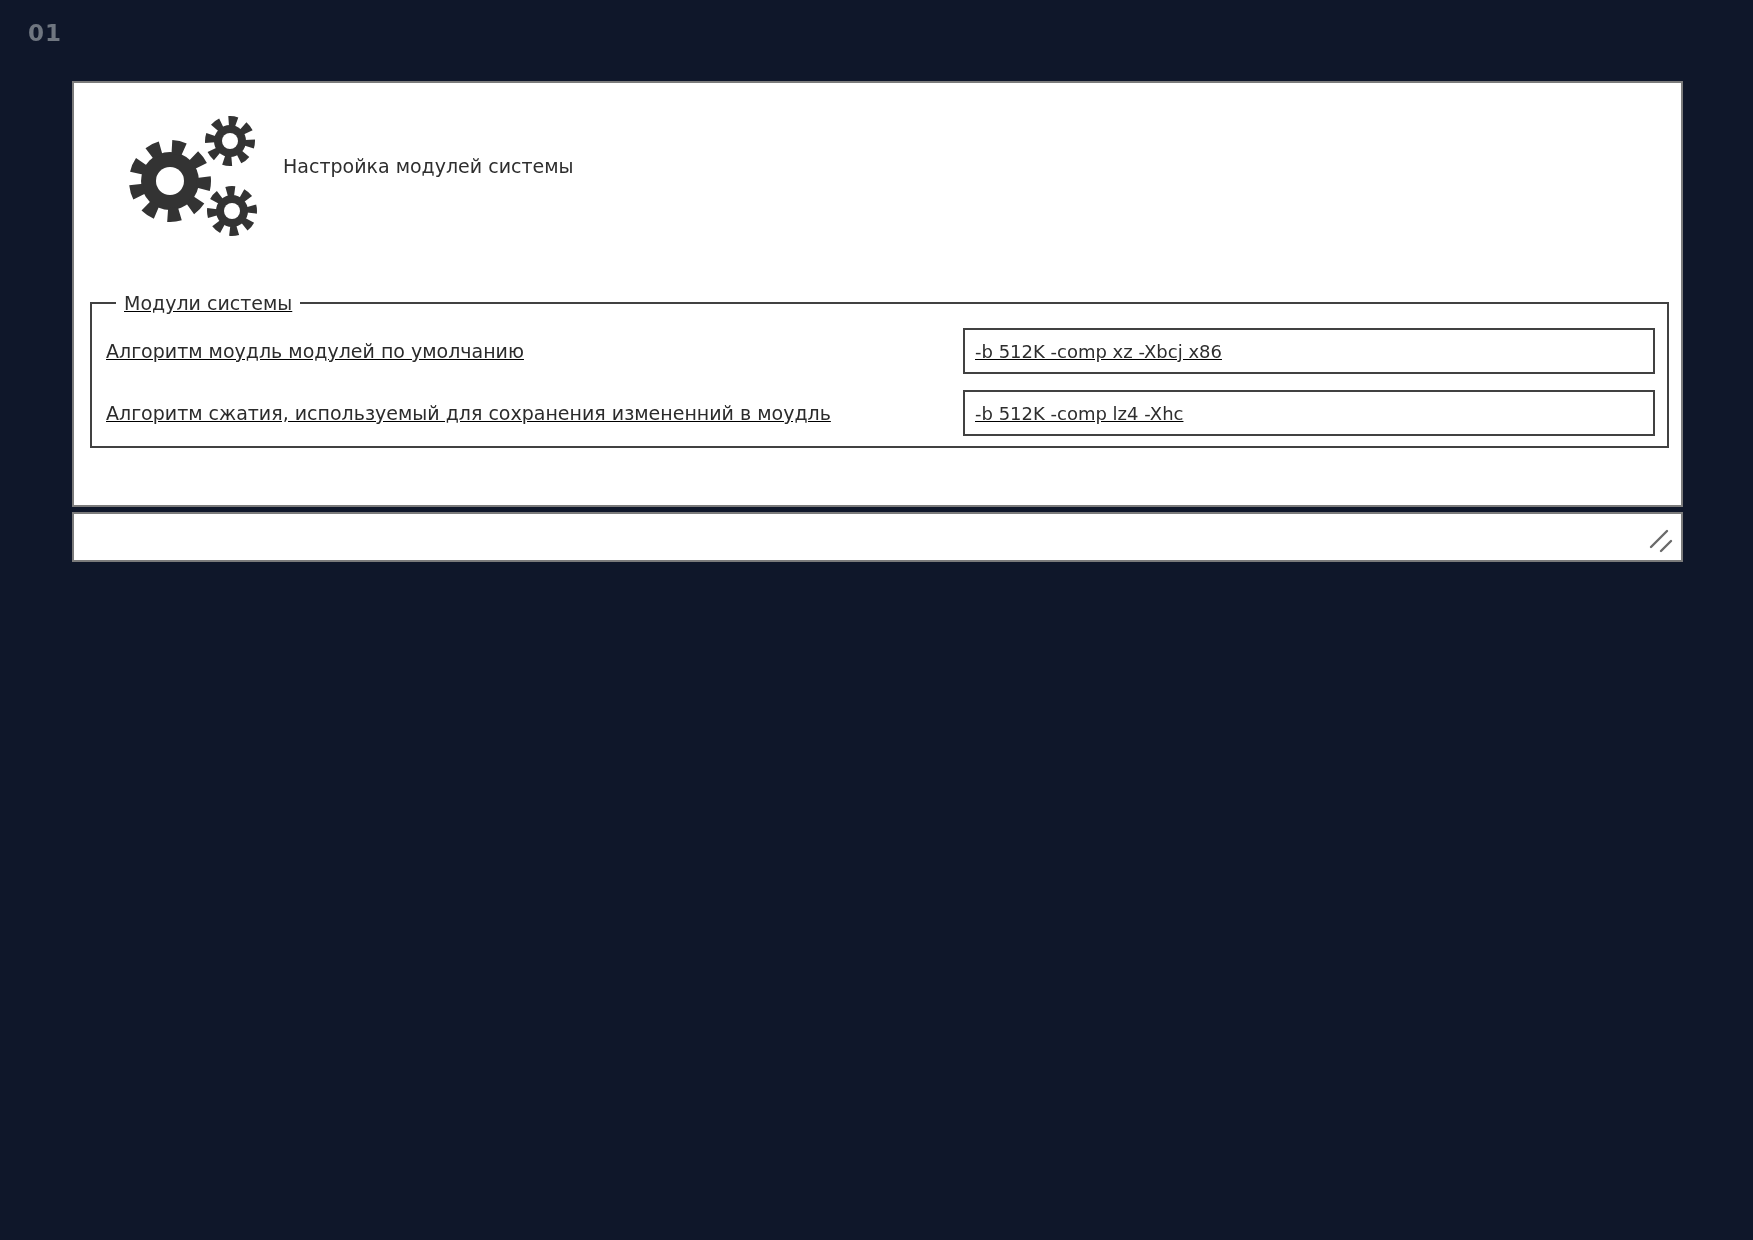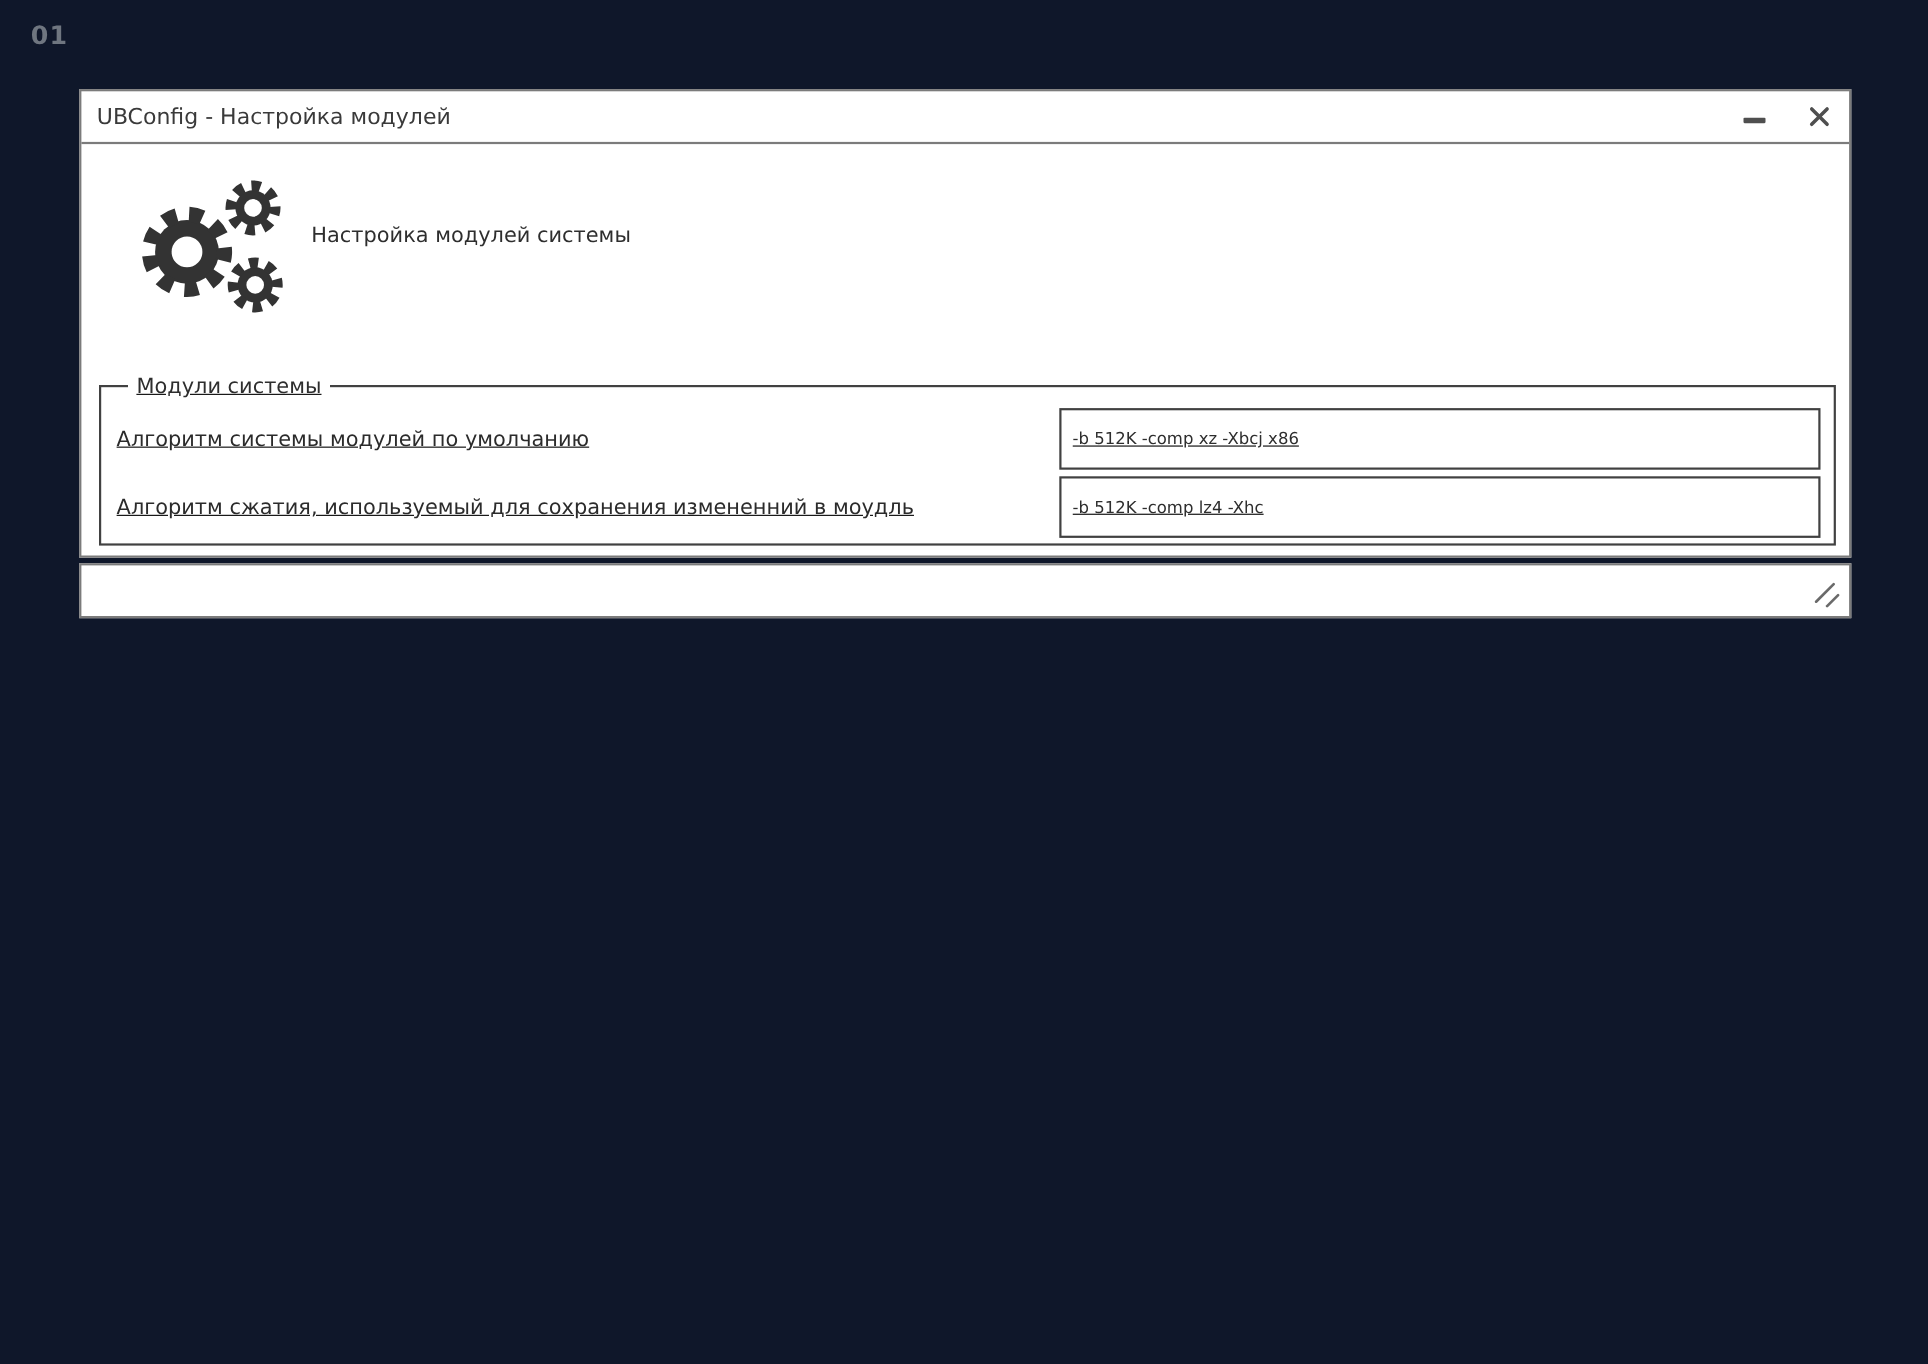--- a/index.html
+++ b/index.html
@@ -115,26 +115,26 @@
     margin-top: 16px;
     justify-content: space-between;
   }
   .field-label {
     font-size: 19px;
     color: #2b2b2b;
     white-space: nowrap;
   }
   .field-input {
     width: 692px;
-    height: 56px;
+    height: 46px;
     box-sizing: border-box;
     border: 2px solid #414141;
     background: #ffffff;
     font-family: "DejaVu Sans", "Liberation Sans", sans-serif;
-    font-size: 15px;
+    font-size: 18px;
     color: #2e2e2e;
     padding: 0 10px;
     outline: none;
   }
   .statusbar {
     position: absolute;
     left: 72px;
     top: 512px;
     width: 1611px;
     height: 50px;
@@ -151,32 +151,20 @@
 </style>
 </head>
 <body>
 
 <div class="canvas">
 
   <div class="slide-number">01</div>
 
   <div class="window-top">
 
-    <div class="titlebar">
-      <span class="titlebar-title">UBConfig - Настройка модулей</span>
-      <span class="titlebar-controls">
-        <span class="btn-min" title=""></span>
-        <span class="btn-close">
-          <svg width="22" height="22" viewBox="0 0 22 22">
-            <line x1="4" y1="4" x2="18" y2="18" stroke="#4f4f4f" stroke-width="3.2" stroke-linecap="round"></line>
-            <line x1="18" y1="4" x2="4" y2="18" stroke="#4f4f4f" stroke-width="3.2" stroke-linecap="round"></line>
-          </svg>
-        </span>
-      </span>
-    </div>
 
     <div class="window-body">
 
       <svg class="app-icon" viewBox="0 0 140 134">
 
         <circle cx="48" cy="72" r="29" fill="#333333"></circle>
         <circle cx="48" cy="72" r="34" fill="none" stroke="#333333" stroke-width="14" stroke-dasharray="12.3 11.4" stroke-dashoffset="4"></circle>
         <circle cx="48" cy="72" r="14" fill="#ffffff"></circle>
 
         <circle cx="108" cy="32" r="16" fill="#333333"></circle>
@@ -187,21 +175,21 @@
         <circle cx="110" cy="102" r="20" fill="none" stroke="#333333" stroke-width="10" stroke-dasharray="8.2 7.5" stroke-dashoffset="6"></circle>
         <circle cx="110" cy="102" r="8" fill="#ffffff"></circle>
       </svg>
 
       <div class="app-heading">Настройка модулей системы</div>
 
       <fieldset class="group-box">
         <legend>Модули системы</legend>
 
         <div class="field-row">
-          <span class="field-label">Алгоритм системы модулей по умолчанию</span>
+          <span class="field-label">Алгоритм моудль модулей по умолчанию</span>
           <input class="field-input" type="text" value="-b 512K -comp xz -Xbcj x86" style="">
         </div>
 
         <div class="field-row">
           <span class="field-label">Алгоритм сжатия, используемый для сохранения измененний в моудль</span>
           <input class="field-input" type="text" value="-b 512K -comp lz4 -Xhc" style="">
         </div>
       </fieldset>
 
     </div>

